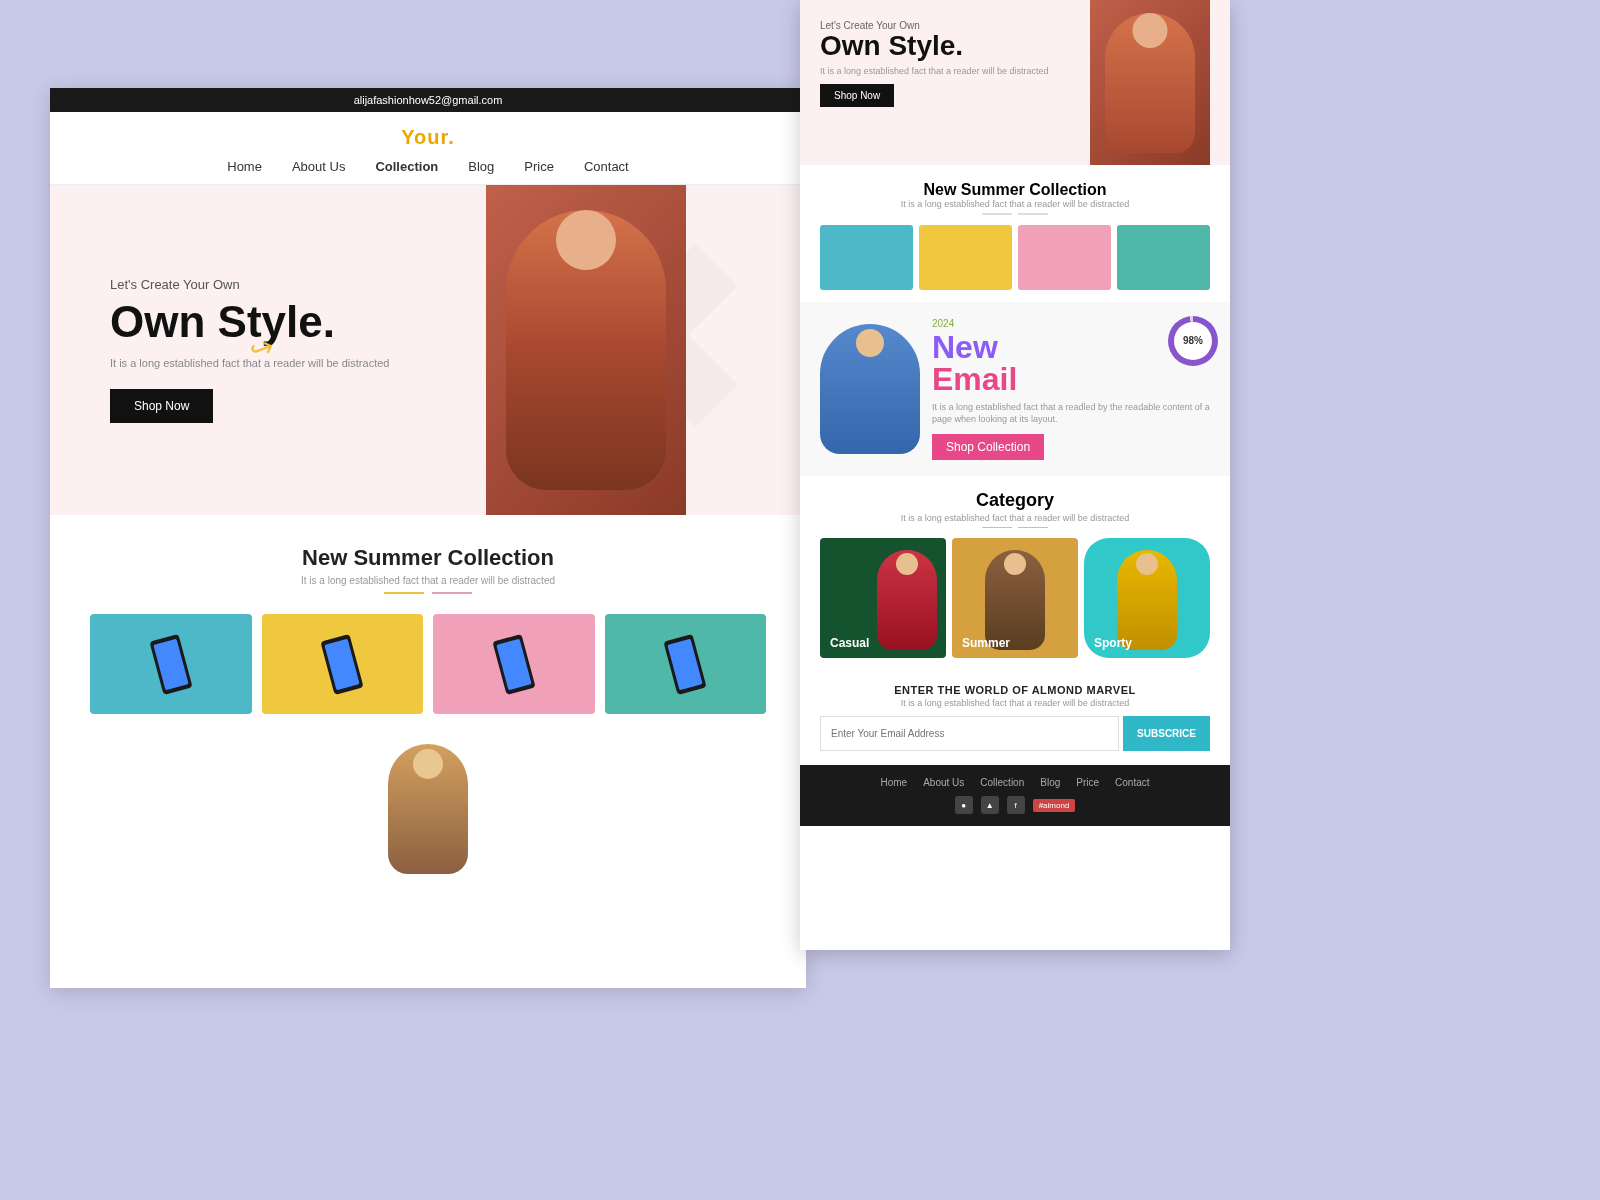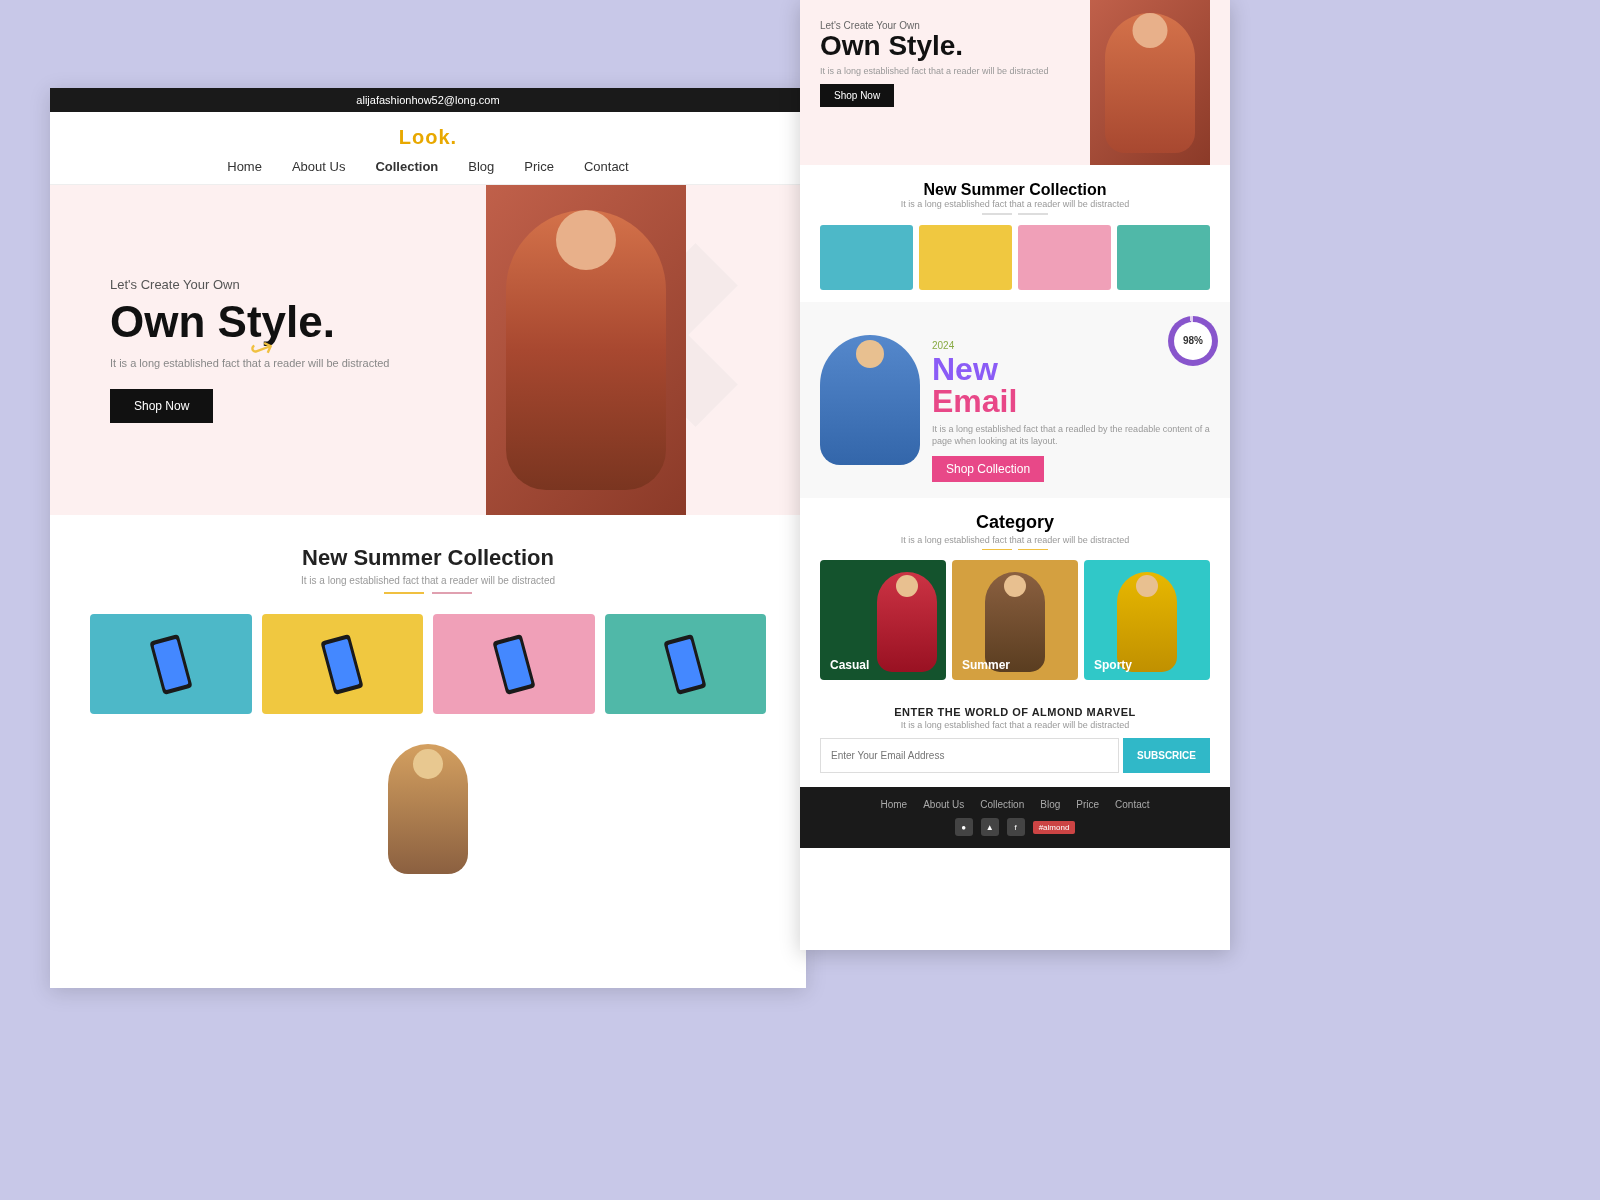--- a/index.html
+++ b/index.html
@@ -464,21 +464,20 @@
     }
 
     .sec-new-look-text {
       flex: 1;
     }
 
     .sec-year {
       font-size: 10px;
       color: #88aa44;
       margin-bottom: 2px;
-      margin-top: 22px;
     }
 
     .sec-new-look-title {
       font-size: 32px;
       font-weight: 900;
       color: #111;
       line-height: 1;
     }
 
     .sec-new-look-title span {
@@ -578,21 +577,21 @@
 
     .sec-cat-card {
       height: 120px;
       border-radius: 4px;
       overflow: hidden;
       position: relative;
     }
 
     .sec-cat-card.casual { background: #14532d; padding-left: 47px; }
     .sec-cat-card.vintage { background: #d4a040; }
-    .sec-cat-card.sporty { background: #30c8c8; }
+    .sec-cat-card.sporty { background: #30c8c8; border-radius: 25px; }
 
     .sec-cat-card-figure {
       width: 100%;
       height: 100%;
       display: flex;
       align-items: flex-end;
       justify-content: center;
       padding-bottom: 8px;
     }
 
@@ -717,26 +716,26 @@
       padding: 2px 6px;
       border-radius: 2px;
     }
   </style>
 </head>
 <body>
 
 <div class="main-window">
 
   <div class="top-bar">
-    <span>alijafashionhow52@long.com</span>
+    <span>alijafashionhow52@gmail.com</span>
   </div>
 
   <div class="header">
     <div class="logo">
-      <span>Look.</span>
+      <span>Your.</span>
     </div>
     <nav class="nav">
       <a href="#">Home</a>
       <a href="#">About Us</a>
       <a href="#" style="font-weight:bold;">Collection</a>
       <a href="#">Blog</a>
       <a href="#">Price</a>
       <a href="#">Contact</a>
     </nav>
   </div>

